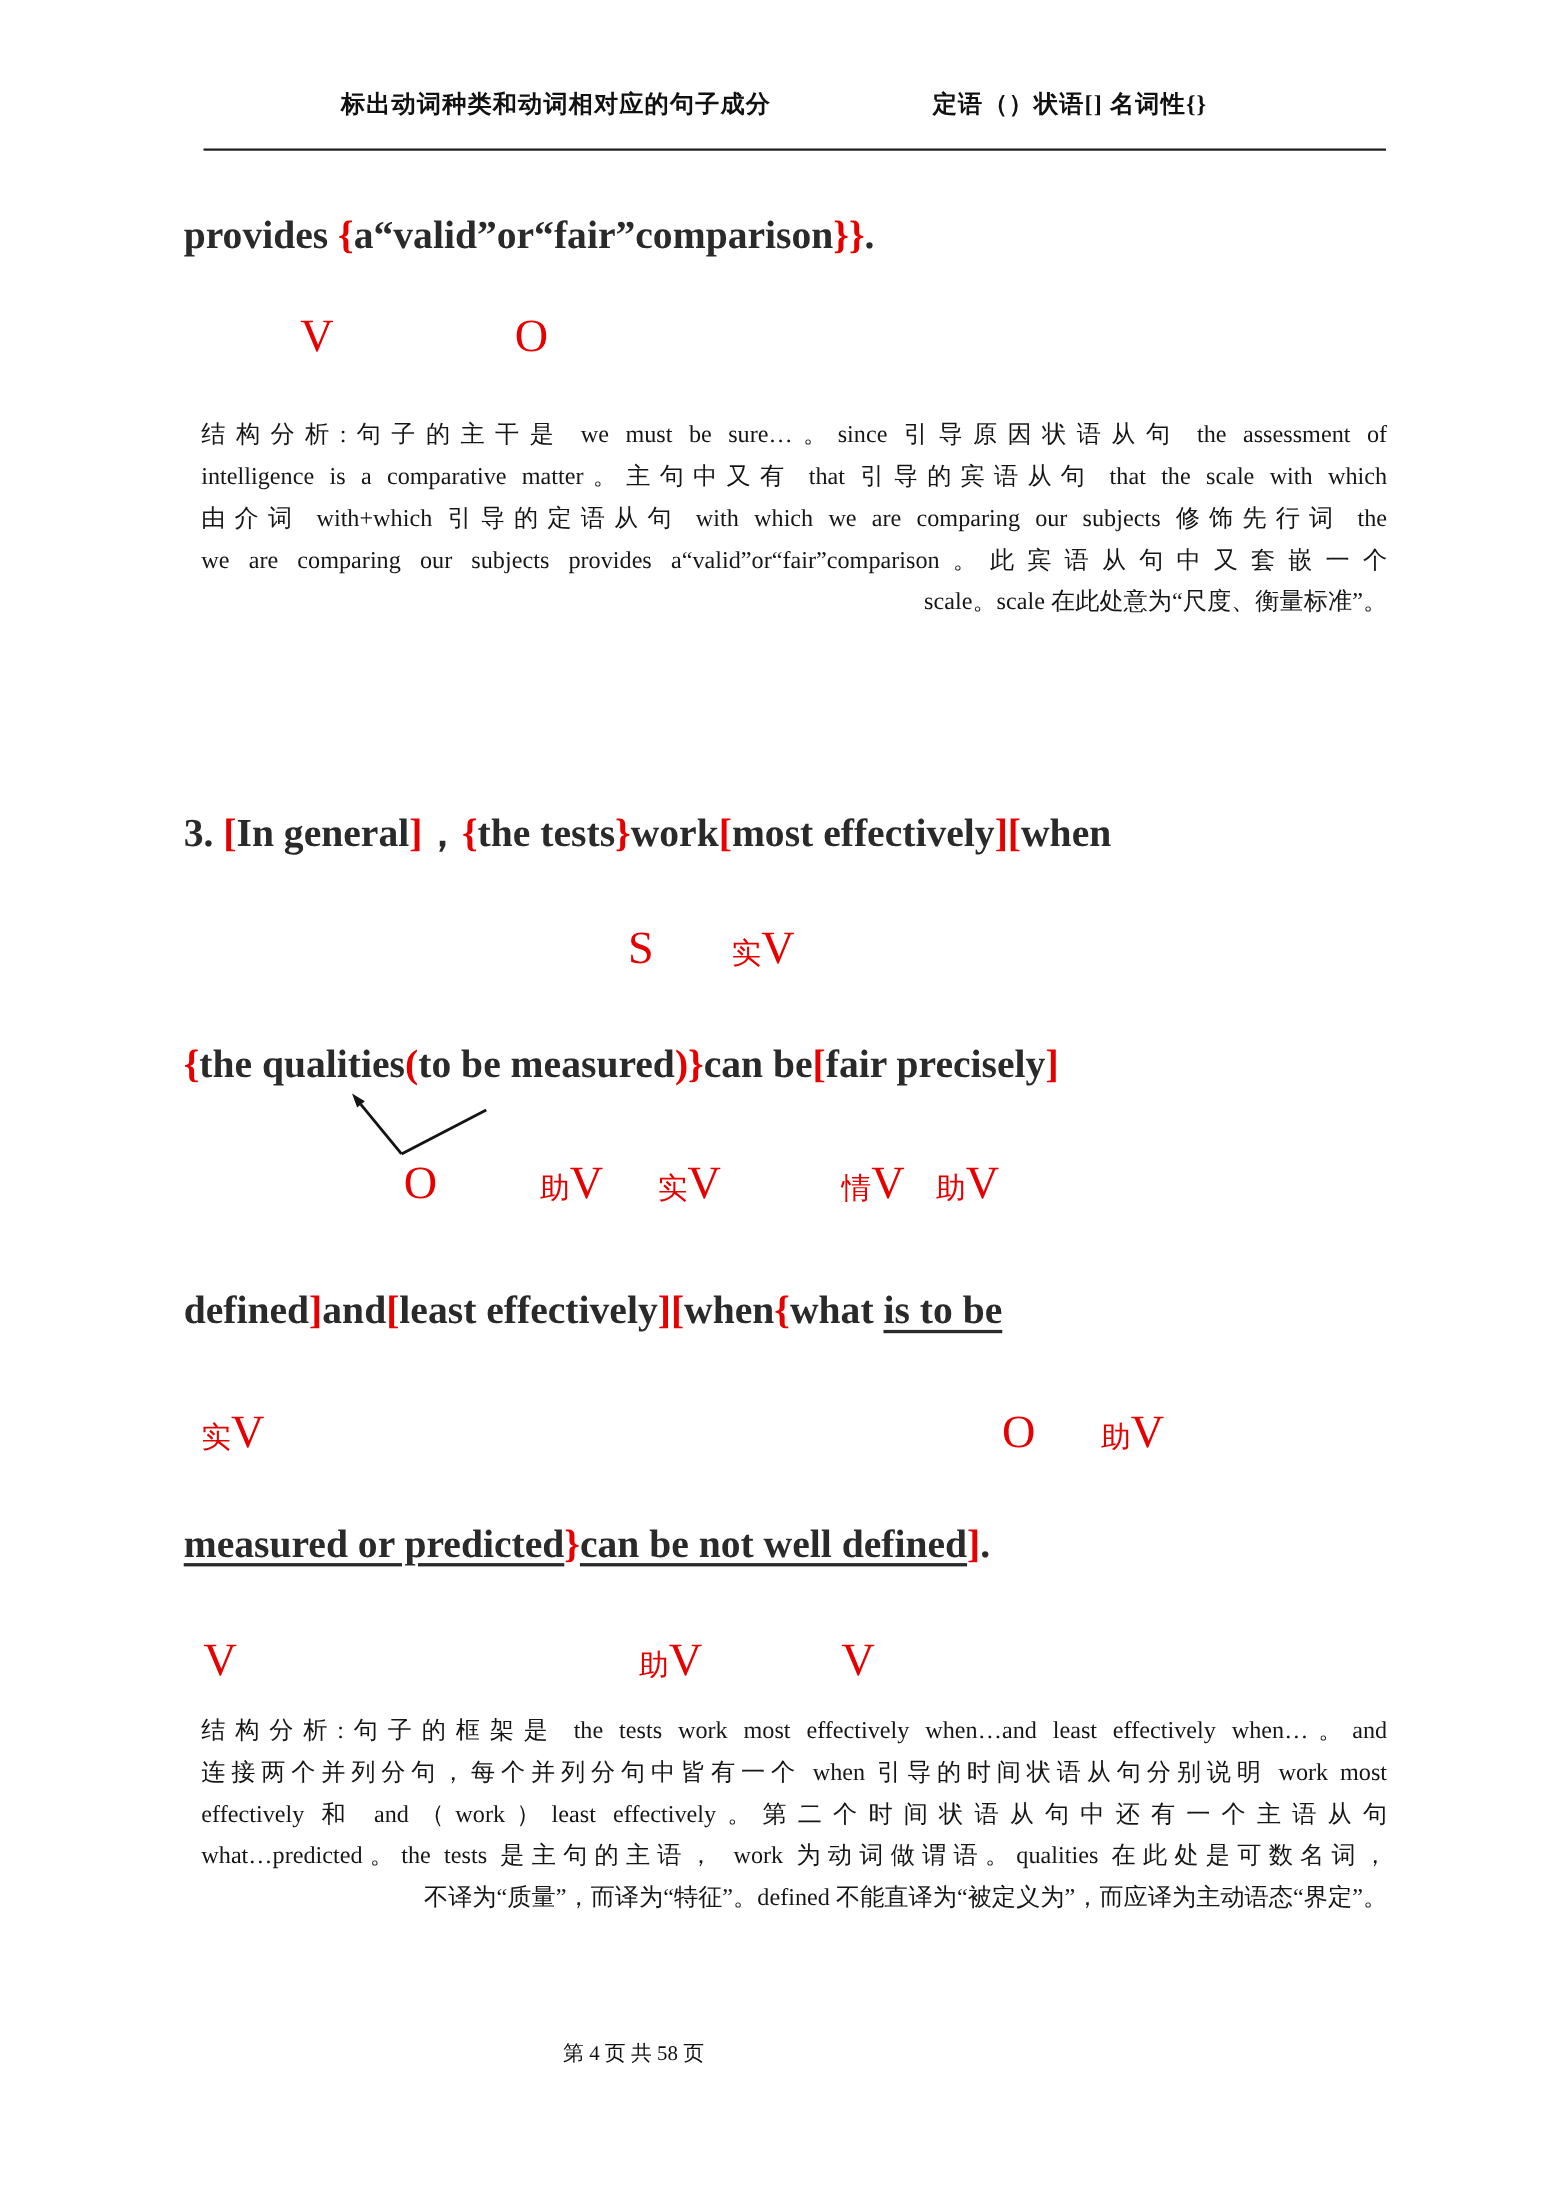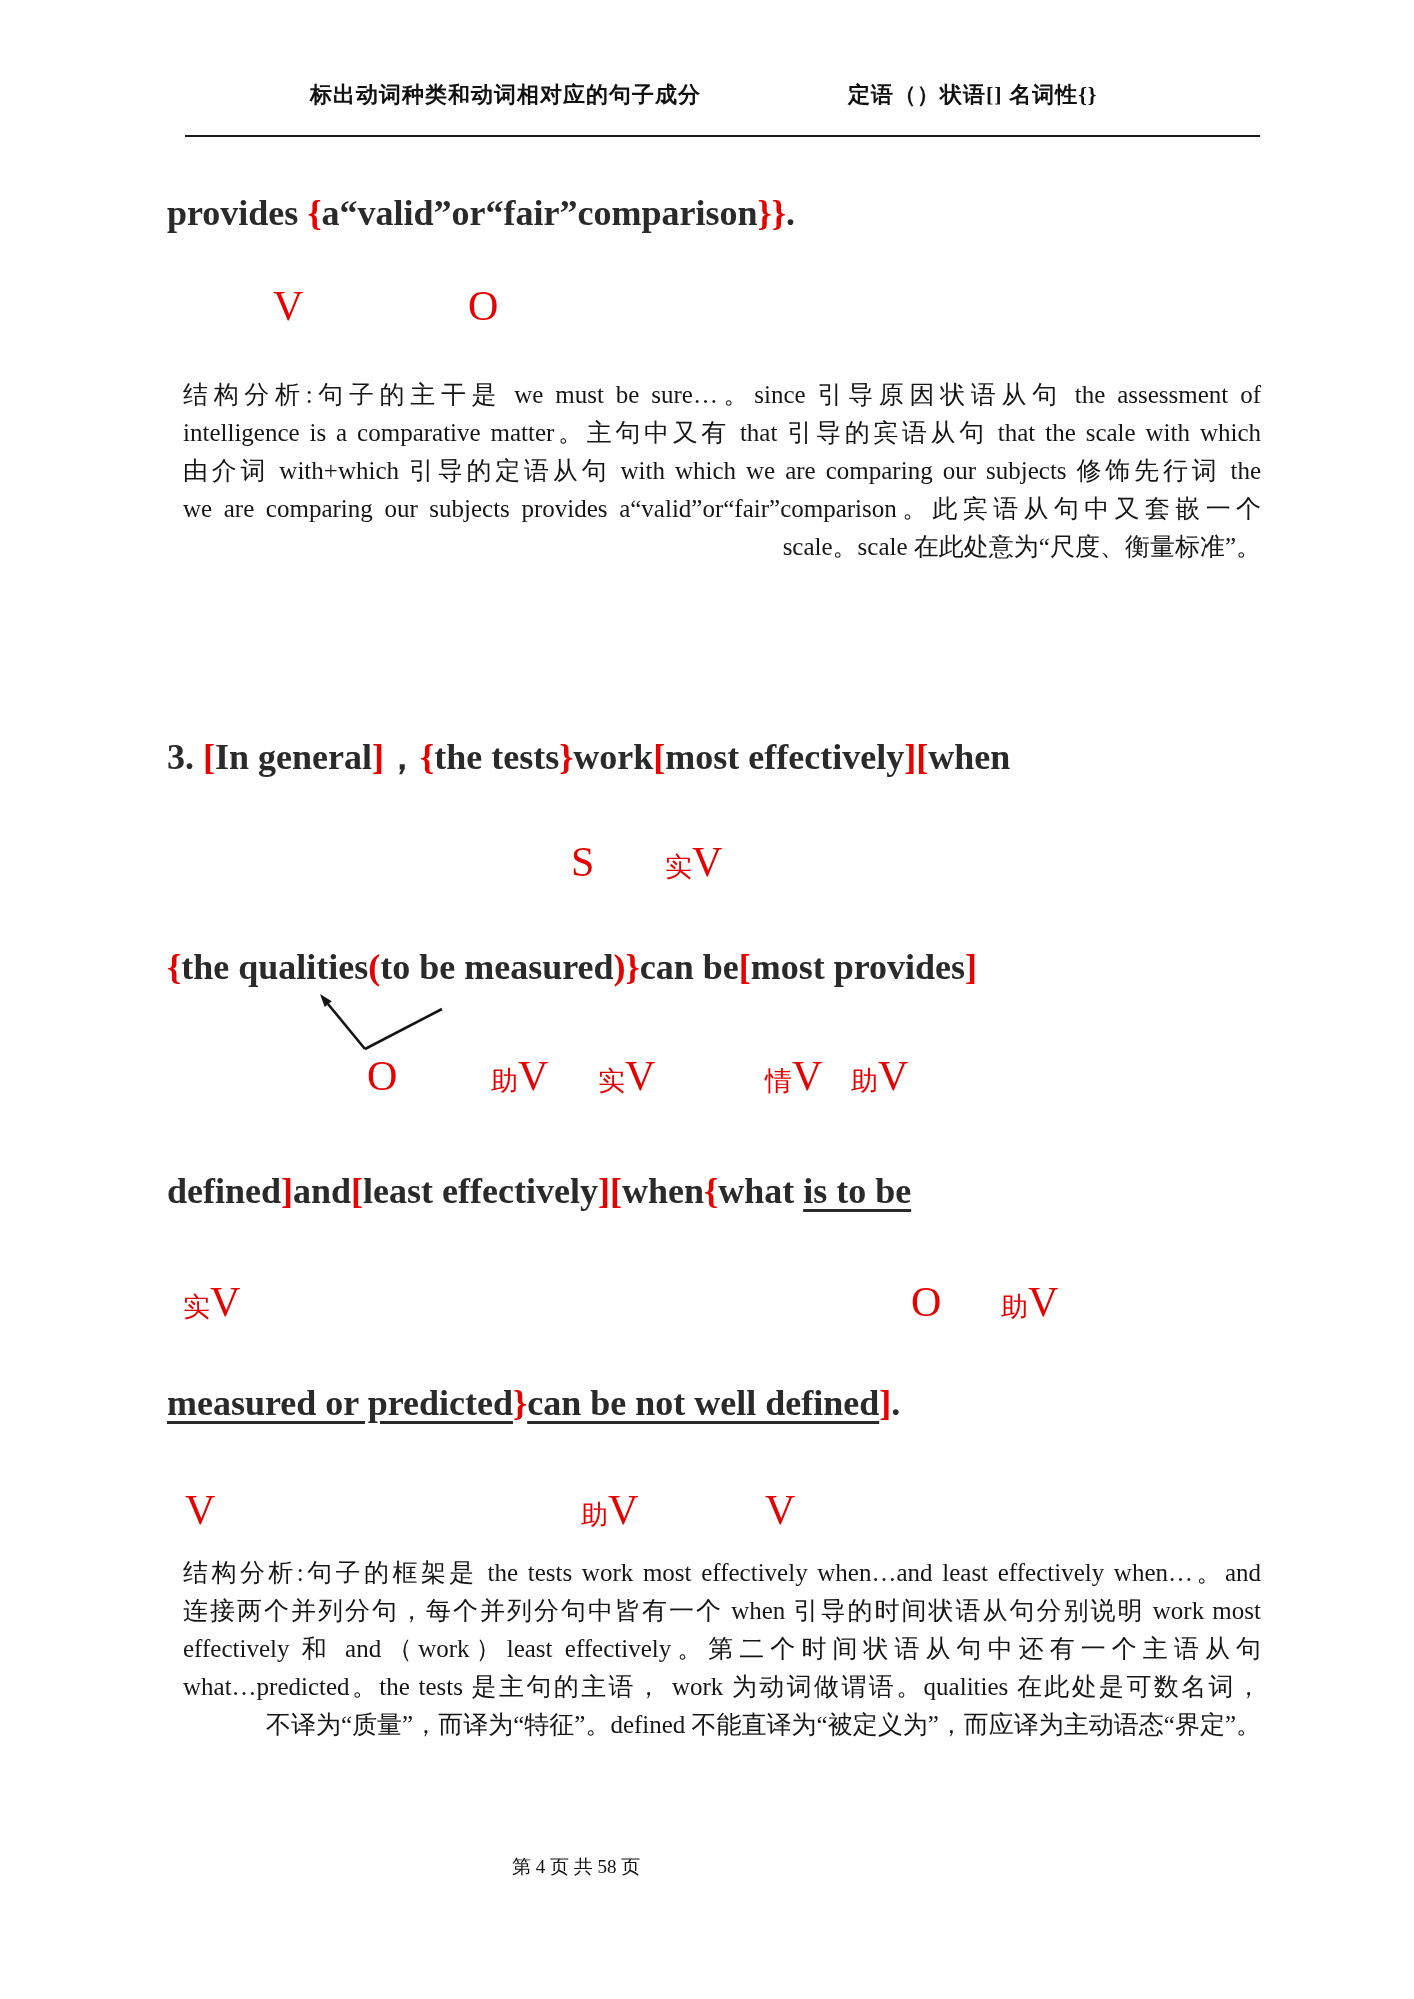--- a/index.html
+++ b/index.html
@@ -44,21 +44,21 @@
   }
   
   .labrow{position:absolute;left:0;top:0;width:1414px;height:60px;}
   .lab{position:absolute;top:0;color:var(--red);white-space:nowrap;
        font-family:"Liberation Serif","DejaVu Serif",serif;}
   .lab .cn{font-size:27px;vertical-align:baseline;}
   .lab .big{font-size:42px;vertical-align:baseline;}
   
   .para{
     position:absolute;left:168px;width:1078px;
-    font-size:25px;line-height:38px;color:var(--para);
+    font-size:22px;line-height:38px;color:var(--para);
     font-family:"Liberation Serif","DejaVu Serif",serif;
   }
   .pline{text-align:justify;text-align-last:justify;}
   .pline.final{text-align:right;text-align-last:auto;}
   
   .arrow{position:absolute;left:282px;top:988px;}
   
   .footer{
     position:absolute;top:1854px;left:0;width:1122px;
     text-align:center;font-size:19px;color:#111;
@@ -96,21 +96,21 @@
   <div class="sent" style="top:734px">
     <span>3. </span><span class="red">[</span><span>In general</span><span class="red">]</span><span>，</span><span class="red">{</span><span>the tests</span><span class="red">}</span><span>work</span><span class="red">[</span><span>most effectively</span><span class="red">][</span><span>when</span>
   </div>
 
   <div class="labrow" style="top:838px">
     <span class="lab" style="left:556px"><span class="cn"></span><span class="big">S</span></span>
     <span class="lab" style="left:650px"><span class="cn">实</span><span class="big">V</span></span>
   </div>
 
   <div class="sent" style="top:944px">
-    <span class="red">{</span><span>the qualities</span><span class="red">(</span><span>to be measured</span><span class="red">)}</span><span>can be</span><span class="red">[</span><span>most provides</span><span class="red">]</span>
+    <span class="red">{</span><span>the qualities</span><span class="red">(</span><span>to be measured</span><span class="red">)}</span><span>can be</span><span class="red">[</span><span>fair precisely</span><span class="red">]</span>
   </div>
 
   <svg class="arrow" width="160" height="72" viewBox="0 0 160 72">
     <line x1="68" y1="61" x2="31" y2="16" stroke="#141414" stroke-width="2.6"></line>
     <line x1="68" y1="61" x2="145" y2="21" stroke="#141414" stroke-width="2.6"></line>
     <polygon points="23,6 34.7,13.2 27.7,18.9" fill="#141414"></polygon>
   </svg>
 
   <div class="labrow" style="top:1052px">
     <span class="lab" style="left:352px"><span class="cn"></span><span class="big">O</span></span>

